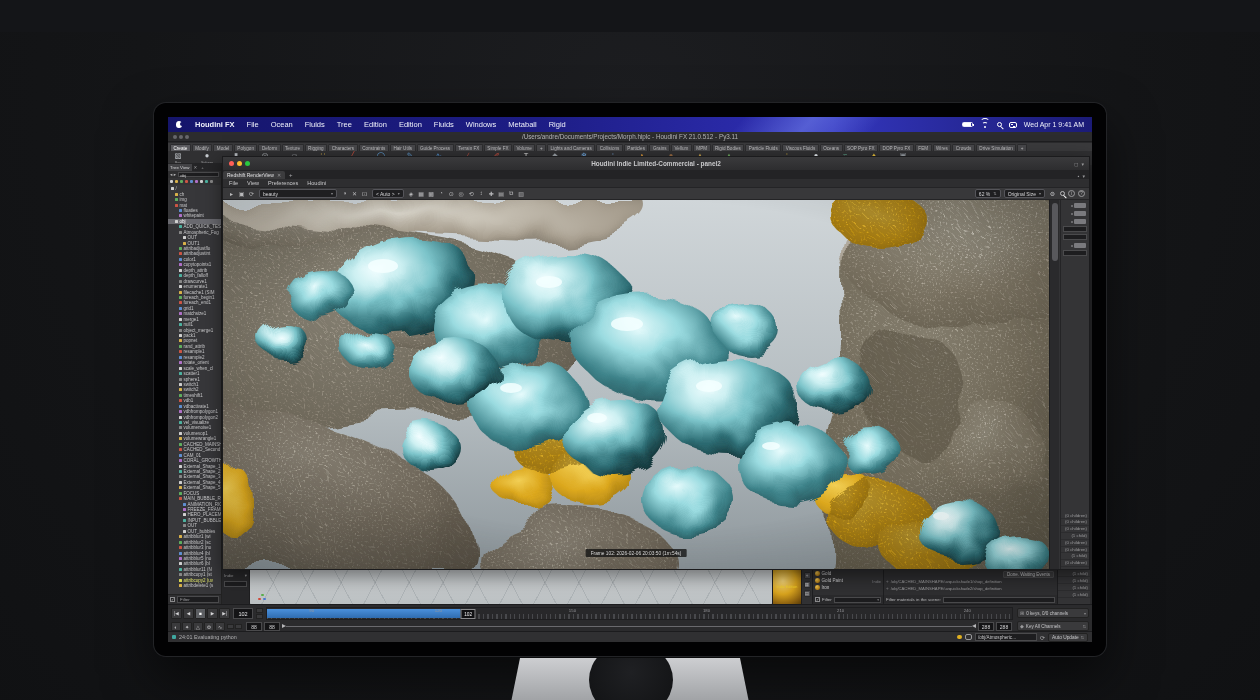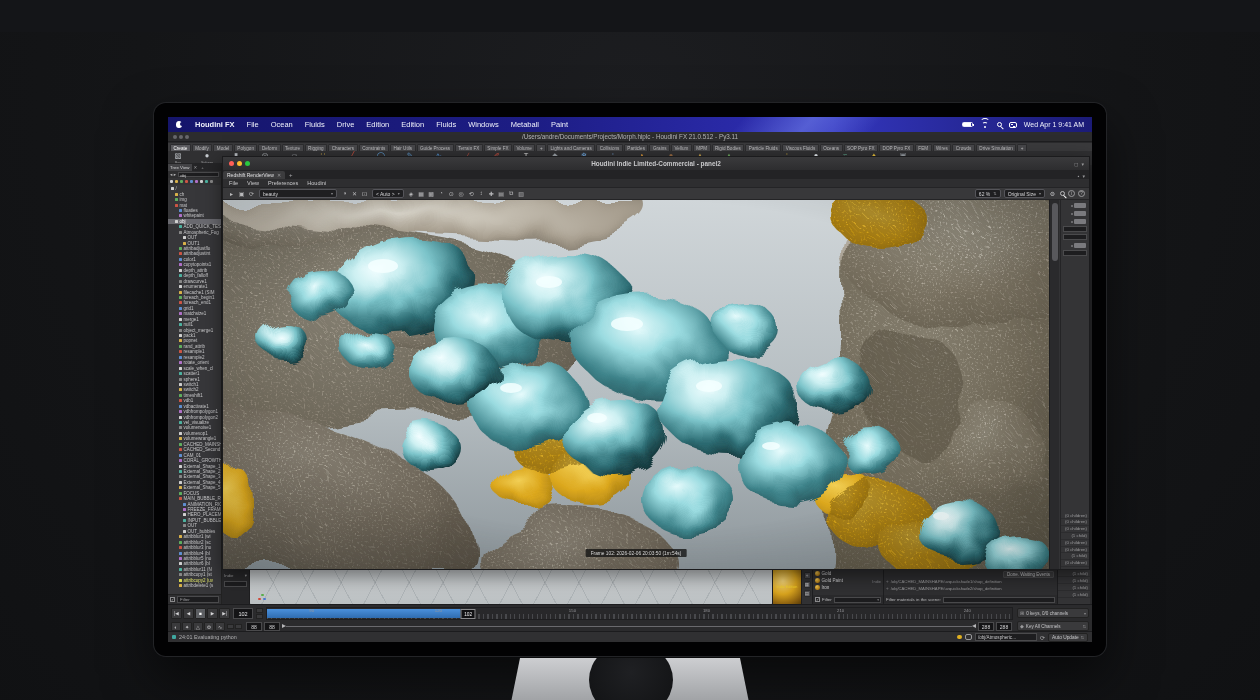--- a/index.html
+++ b/index.html
@@ -209,27 +209,27 @@
     <div id="screen">
 
       <div class="menubar">
         <span class="streak"></span>
         <span class="apple-logo"></span>
         <span id="menu-items" style="display: flex;">
             <span class="mb-item first">Houdini FX</span>
             <span class="mb-item">File</span>
             <span class="mb-item">Ocean</span>
             <span class="mb-item">Fluids</span>
-            <span class="mb-item">Drive</span>
+            <span class="mb-item">Tree</span>
             <span class="mb-item">Edition</span>
             <span class="mb-item">Edition</span>
             <span class="mb-item">Fluids</span>
             <span class="mb-item">Windows</span>
             <span class="mb-item">Metaball</span>
-            <span class="mb-item">Paint</span>
+            <span class="mb-item">Rigid</span>
           </span>
         <span class="mb-right">
           <span class="battery"></span>
           <span class="wifi">
               <span class="a1"></span>
               <span class="a2"></span>
               <span class="a3"></span>
             </span>
           <span class="mag"></span>
           <span class="cc-icon"></span>

